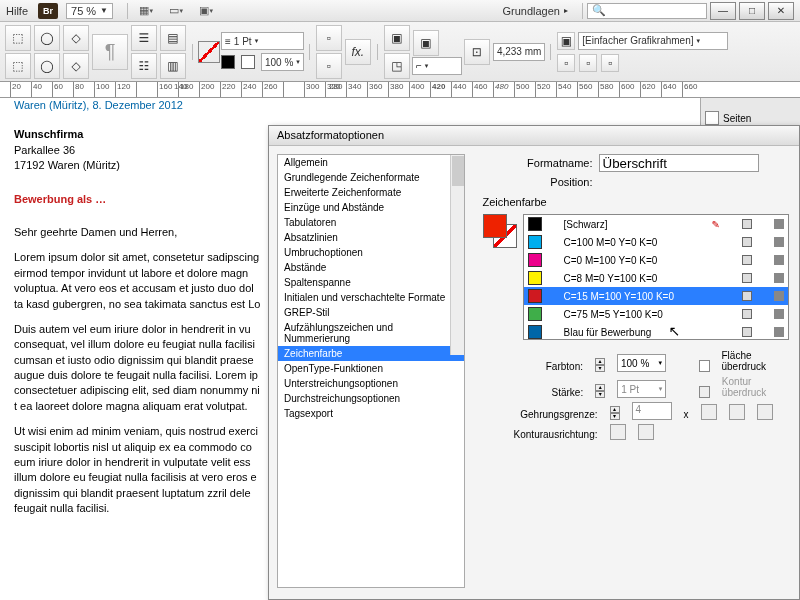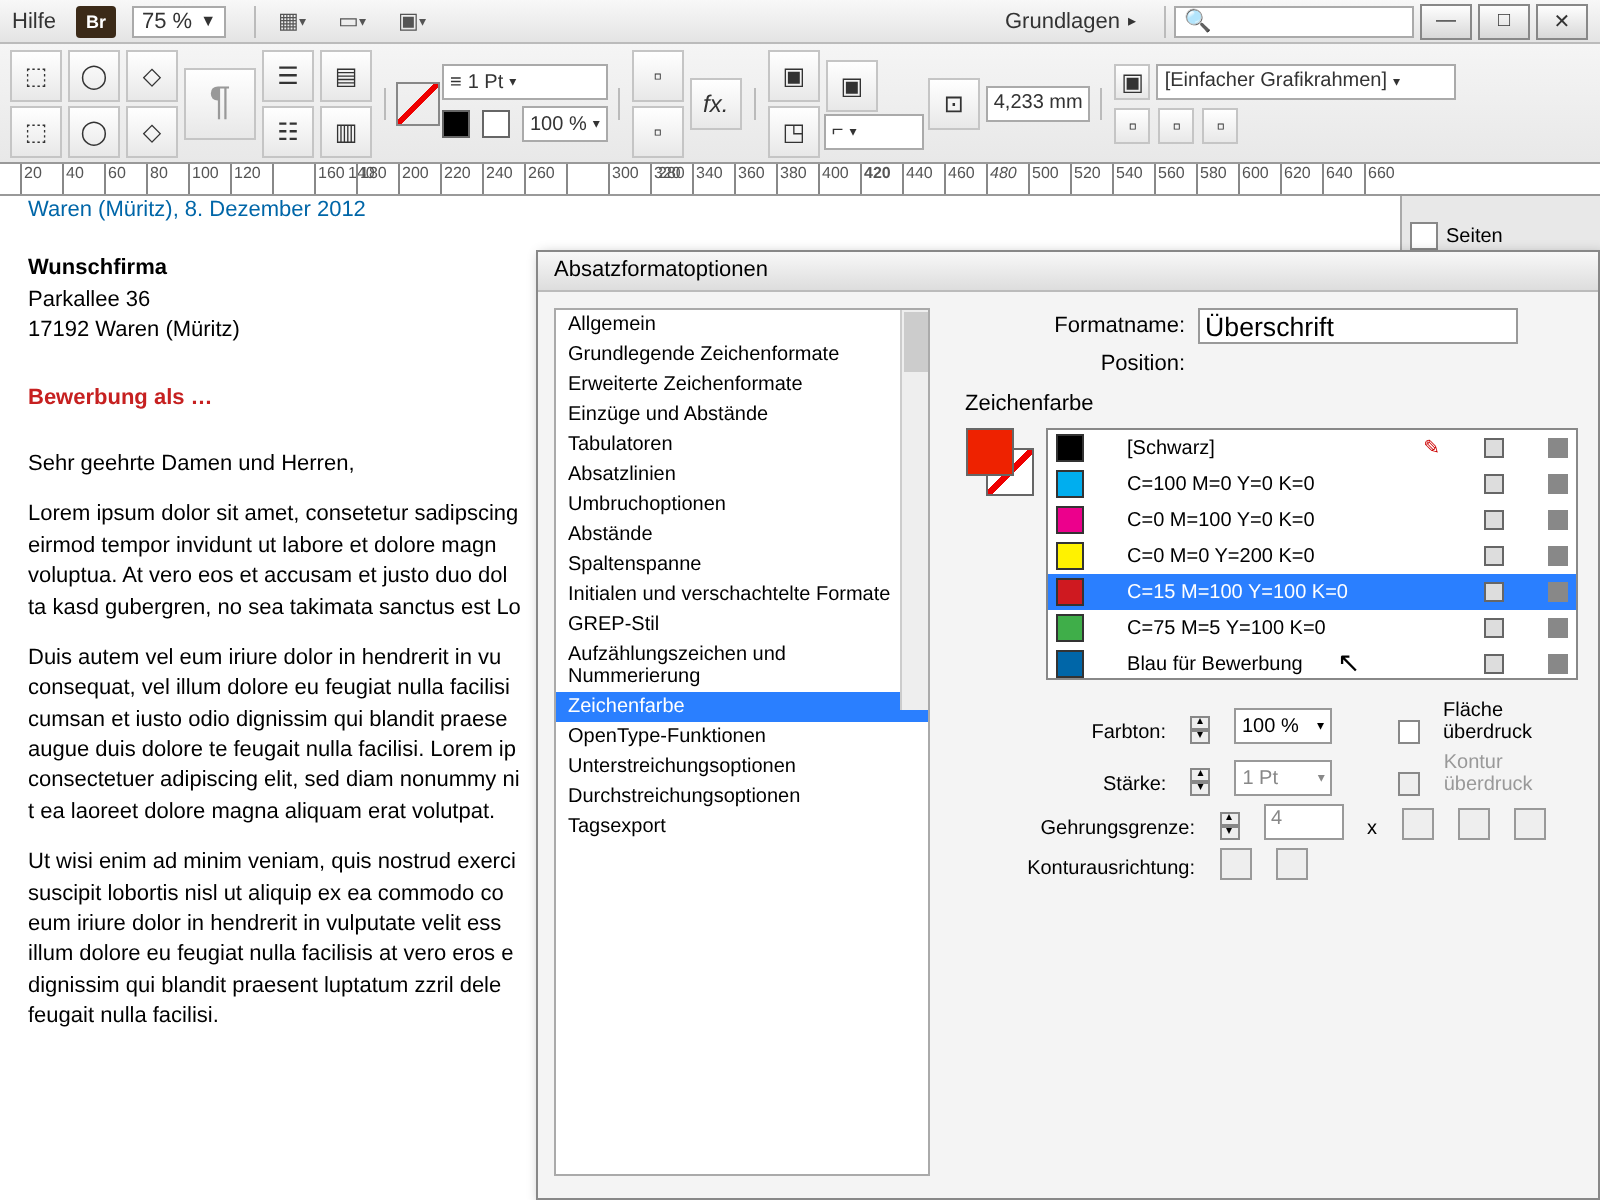--- a/index.html
+++ b/index.html
@@ -292,21 +292,21 @@
               <div class="ri2"></div>
             </div>
             <div class="cr">
               <div class="chip" style="background:#ec008c"></div>
               <span class="grow">C=0 M=100 Y=0 K=0</span>
               <div class="ri"></div>
               <div class="ri2"></div>
             </div>
             <div class="cr">
               <div class="chip" style="background:#fff200"></div>
-              <span class="grow">C=0 M=0 Y=200 K=0</span>
+              <span class="grow">C=8 M=0 Y=100 K=0</span>
               <div class="ri"></div>
               <div class="ri2"></div>
             </div>
             <div class="cr sel">
               <div class="chip" style="background:#cf1920"></div>
               <span class="grow">C=15 M=100 Y=100 K=0</span>
               <div class="ri"></div>
               <div class="ri2"></div>
             </div>
             <div class="cr">

